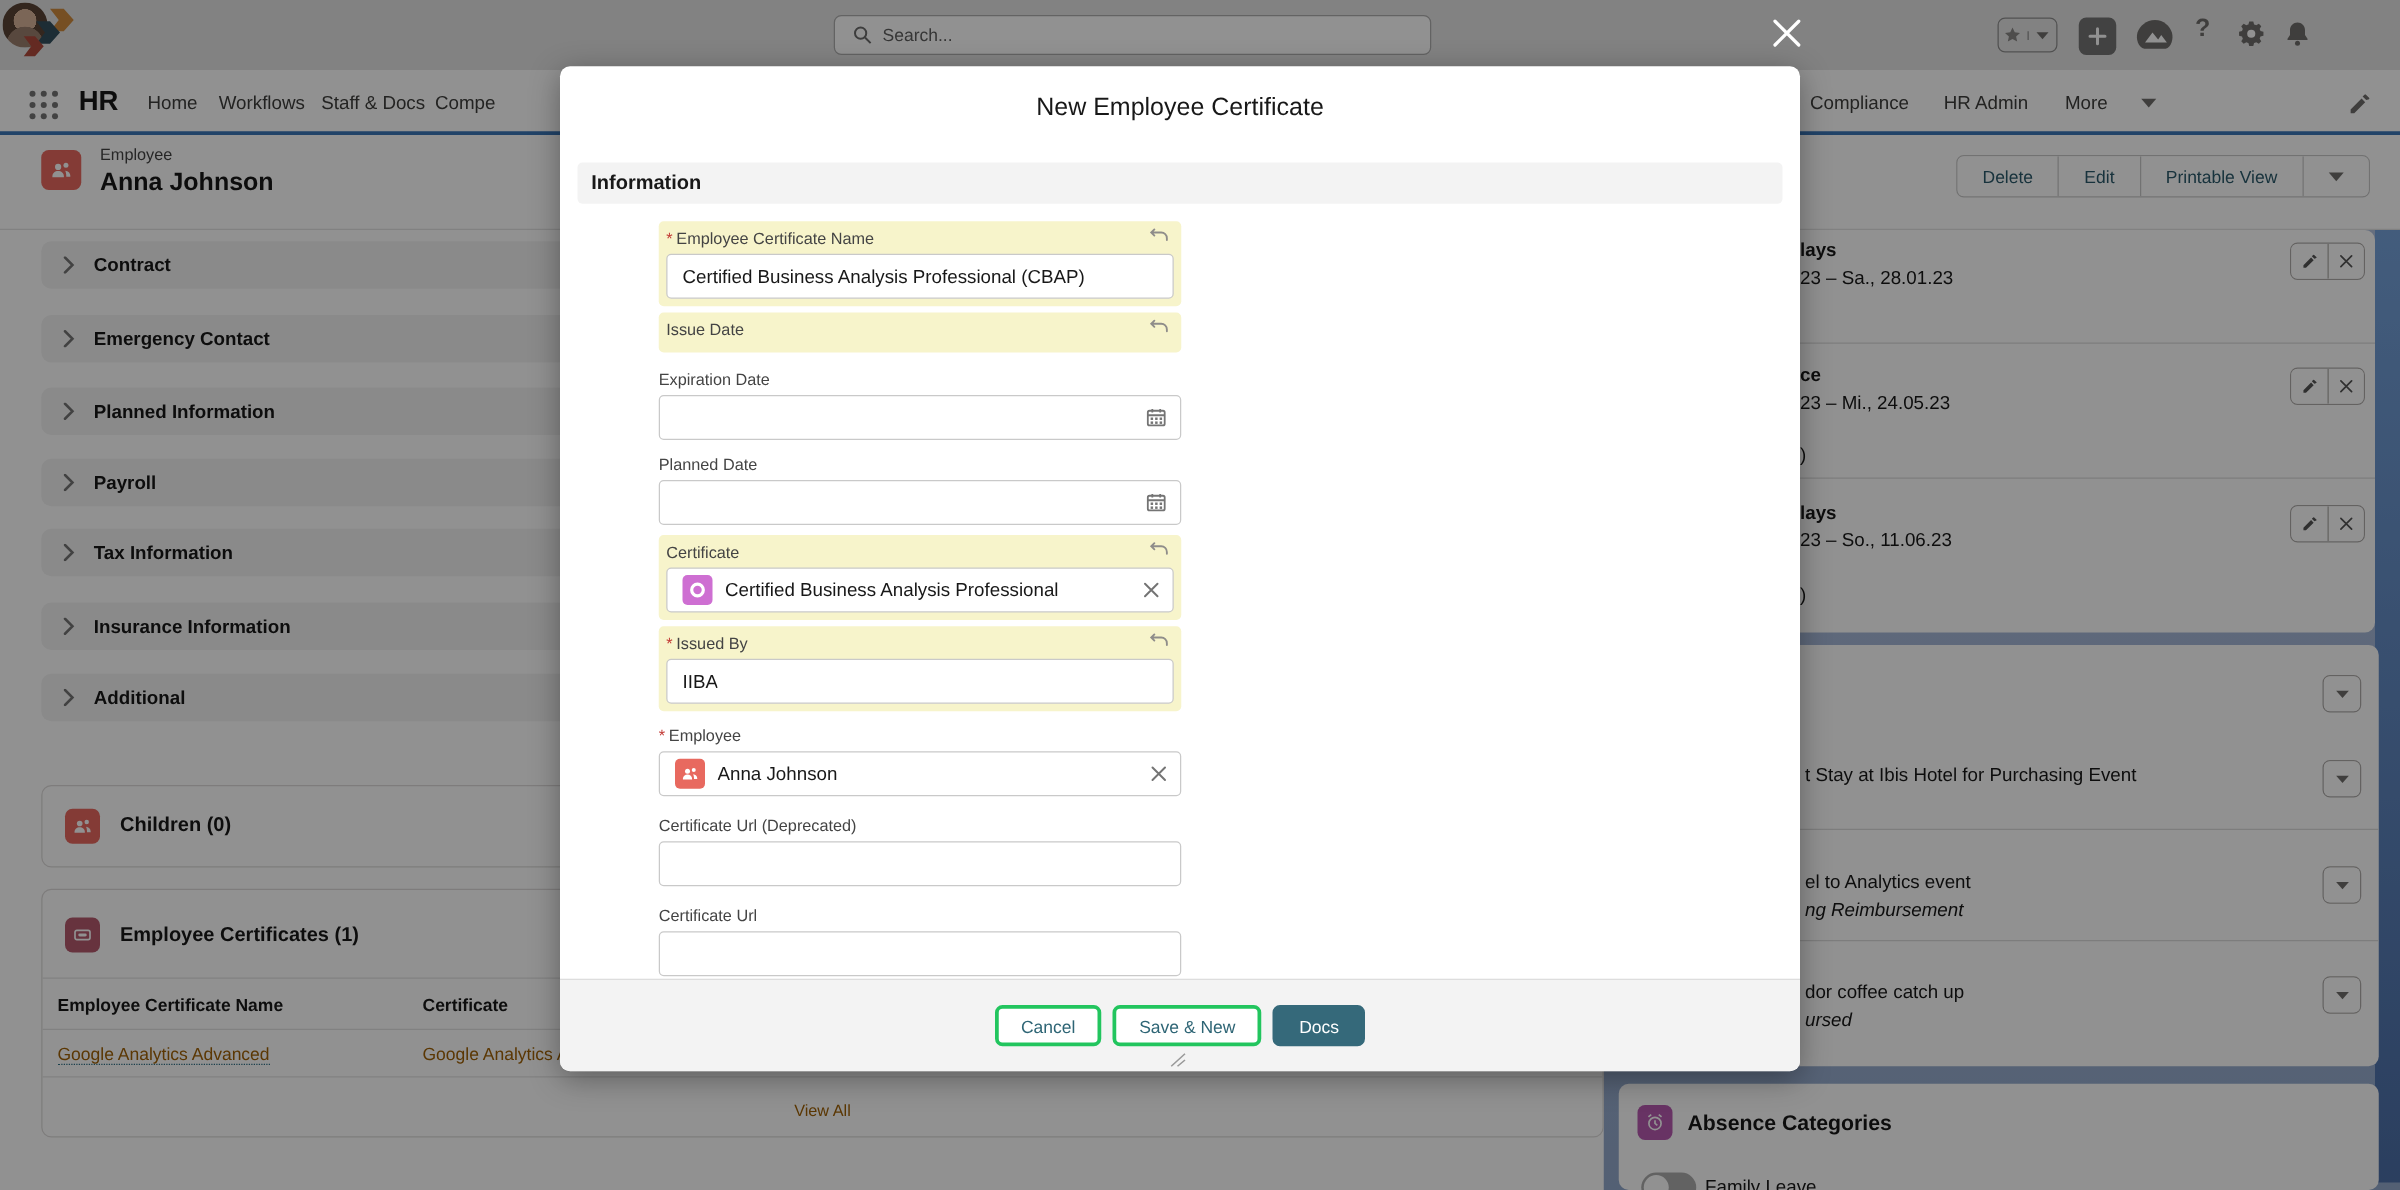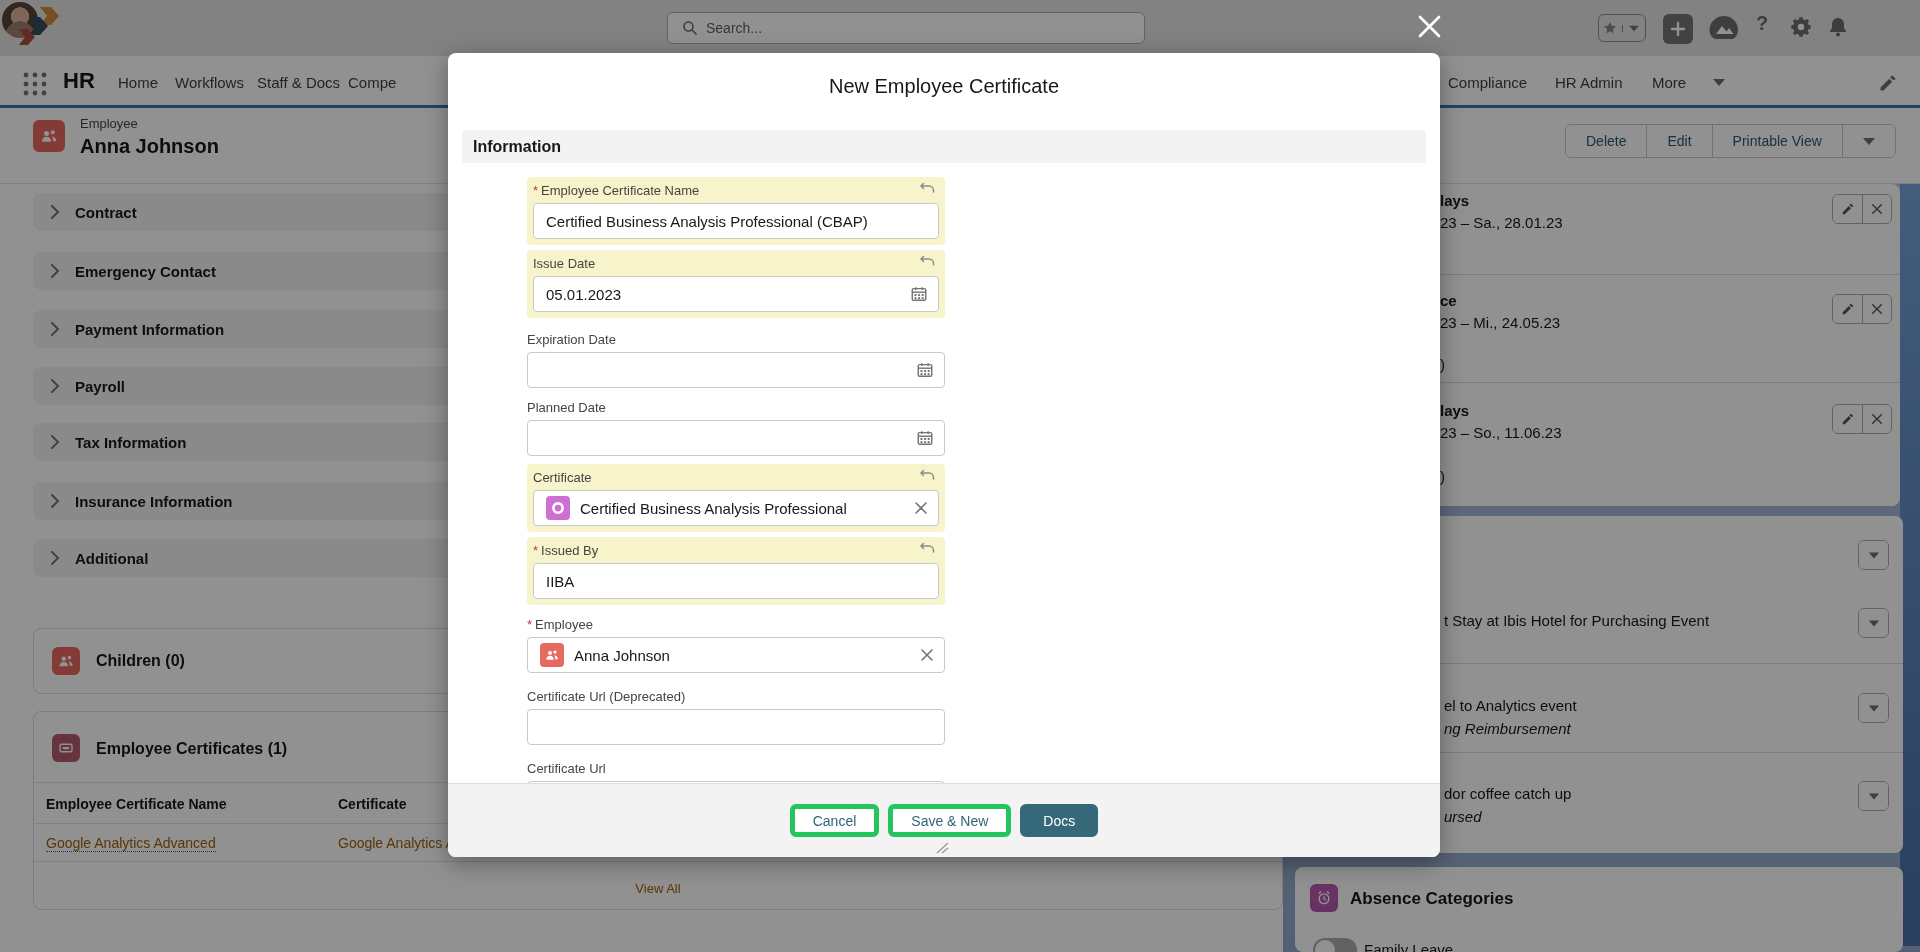--- a/index.html
+++ b/index.html
@@ -90,21 +90,21 @@
   .req { color:#c23934; margin-right:3px; font-size:13px; }
   .finput { position:relative; height:36px; border:1px solid #c9c9c9; border-radius:4px;
     background:#fff; display:flex; align-items:center; padding:0 36px 0 12px; font-size:15px; }
   .finput .val { white-space:nowrap; overflow:hidden; }
   .pill-ic { width:24px; height:24px; border-radius:4px; margin-right:10px; flex:0 0 auto;
     display:flex; align-items:center; justify-content:center; }
   .right-ic { position:absolute; right:10px; top:50%; transform:translateY(-50%); display:flex; }
   .undo { position:absolute; right:10px; top:5px; }
   .modal-footer { position:absolute; left:0; bottom:0; width:100%; height:74px; background:#f3f3f3;
     border-top:1px solid #ddd; display:flex; align-items:center; justify-content:center; gap:9px; z-index:2; }
-  .mbtn { height:33px; padding:0 18px; border-radius:6px; border:5px solid #22c55e; background:#fff;
+  .mbtn { height:33px; padding:0 18px; border-radius:6px; border:3px solid #22c55e; background:#fff;
     color:#2e6575; font-size:14px; font-family:inherit; cursor:pointer; }
   .mbtn.primary { background:#35697a; border-color:#35697a; color:#fff; }
   .resize-handle { position:absolute; left:487px; top:789px; z-index:3; }
 </style>
 </head>
 <body>
 
 <div class="page">
   <div class="right-bg"></div>
   <div class="right-edge"></div>
@@ -219,21 +219,21 @@
   <div class="acc-bar" style="top:252px">
     <svg width="10" height="14" viewBox="0 0 10 14">
         <path d="M2 1l6 6-6 6" fill="none" stroke="#747474" stroke-width="2" stroke-linecap="round"></path>
       </svg>
     <span>Emergency Contact</span>
   </div>
   <div class="acc-bar" style="top:310px">
     <svg width="10" height="14" viewBox="0 0 10 14">
         <path d="M2 1l6 6-6 6" fill="none" stroke="#747474" stroke-width="2" stroke-linecap="round"></path>
       </svg>
-    <span>Payment Information</span>
+    <span>Planned Information</span>
   </div>
   <div class="acc-bar" style="top:367px">
     <svg width="10" height="14" viewBox="0 0 10 14">
         <path d="M2 1l6 6-6 6" fill="none" stroke="#747474" stroke-width="2" stroke-linecap="round"></path>
       </svg>
     <span>Payroll</span>
   </div>
   <div class="acc-bar" style="top:423px">
     <svg width="10" height="14" viewBox="0 0 10 14">
         <path d="M2 1l6 6-6 6" fill="none" stroke="#747474" stroke-width="2" stroke-linecap="round"></path>
@@ -396,39 +396,20 @@
       <div class="finput">
         <span class="val">Certified Business Analysis Professional (CBAP)</span>
       </div>
     </div>
 
     <div class="fblock yellow">
       <svg class="undo" width="16" height="14" viewBox="0 0 16 14">
           <path d="M4.5 1.5L2 4l2.5 2.5M2 4h8a4.5 4.5 0 014.5 4.5V10" fill="none" stroke="#8f8d8a" stroke-width="1.5" stroke-linecap="round"></path>
         </svg>
       <label class="flabel">Issue Date</label>
-      <div class="finput">
-        <span class="val">05.01.2023</span>
-        <span class="right-ic">
-          <svg width="18" height="18" viewBox="0 0 20 20">
-              <rect x="2.5" y="4" width="15" height="13" rx="1.5" fill="none" stroke="#747474" stroke-width="1.6"></rect>
-              <line x1="2.5" y1="8" x2="17.5" y2="8" stroke="#747474" stroke-width="1.6"></line>
-              <line x1="6.5" y1="2.5" x2="6.5" y2="5.5" stroke="#747474" stroke-width="1.6"></line>
-              <line x1="13.5" y1="2.5" x2="13.5" y2="5.5" stroke="#747474" stroke-width="1.6"></line>
-              <g fill="#747474">
-                <rect x="5" y="10" width="2.2" height="2.2"></rect>
-                <rect x="9" y="10" width="2.2" height="2.2"></rect>
-                <rect x="13" y="10" width="2.2" height="2.2"></rect>
-                <rect x="5" y="13.5" width="2.2" height="2.2"></rect>
-                <rect x="9" y="13.5" width="2.2" height="2.2"></rect>
-                <rect x="13" y="13.5" width="2.2" height="2.2"></rect>
-              </g>
-            </svg>
-        </span>
-      </div>
     </div>
 
     <div class="fblock">
       <label class="flabel">Expiration Date</label>
       <div class="finput">
         <span class="val"></span>
         <span class="right-ic">
           <svg width="18" height="18" viewBox="0 0 20 20">
               <rect x="2.5" y="4" width="15" height="13" rx="1.5" fill="none" stroke="#747474" stroke-width="1.6"></rect>
               <line x1="2.5" y1="8" x2="17.5" y2="8" stroke="#747474" stroke-width="1.6"></line>

